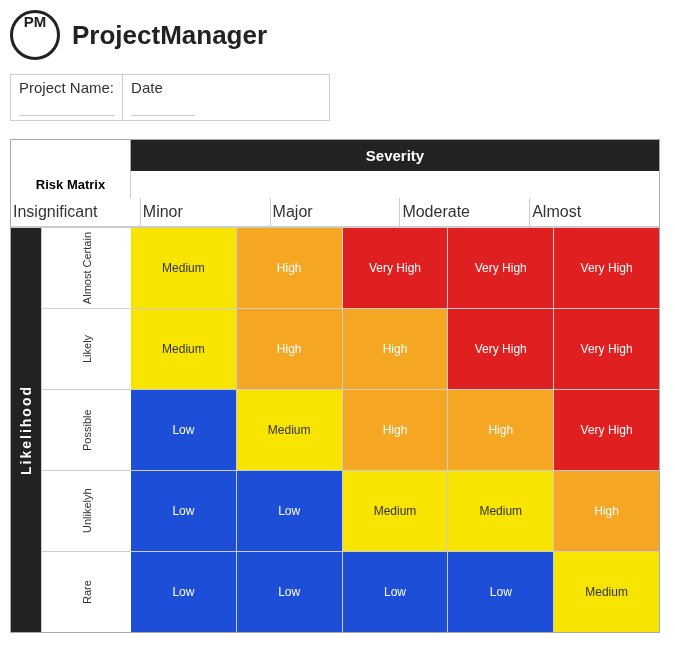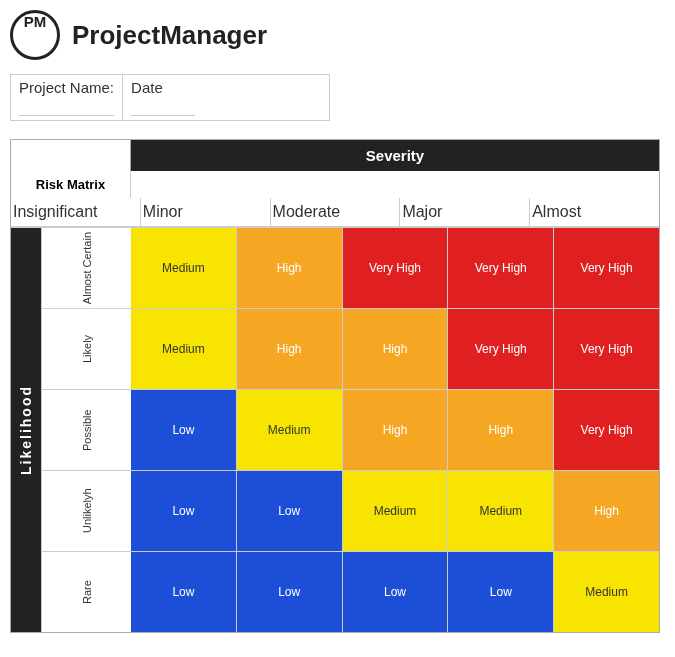--- a/index.html
+++ b/index.html
@@ -184,22 +184,22 @@
     <div style="flex:1; background:#222; color:#fff; text-align:center; font-weight:bold; font-size:15px; padding:7px;">
       <span>Severity</span>
     </div>
   </div>
 
   <div style="display:flex; border-bottom:1px solid #ccc;flex-direction:column;">
     <div style="width:120px; display:flex; align-items:center; justify-content:center; font-size:13px; font-weight:bold; border-right:1px solid #ccc; padding:6px; text-align:center;">Risk Matrix</div>
     <div class="col-headers-row" style="flex: 1 1 0%; margin-left: 0px; display: flex;" id="col-headers">
         <div class="col-header">Insignificant</div>
         <div class="col-header">Minor</div>
+        <div class="col-header">Major</div>
         <div class="col-header">Moderate</div>
-        <div class="col-header">Major</div>
         <div class="col-header">Almost</div>
       </div>
   </div>
 
   <div class="matrix-body">
 
     <div class="likelihood-label-outer">
       <span class="likelihood-label">Likelihood</span>
     </div>
 

